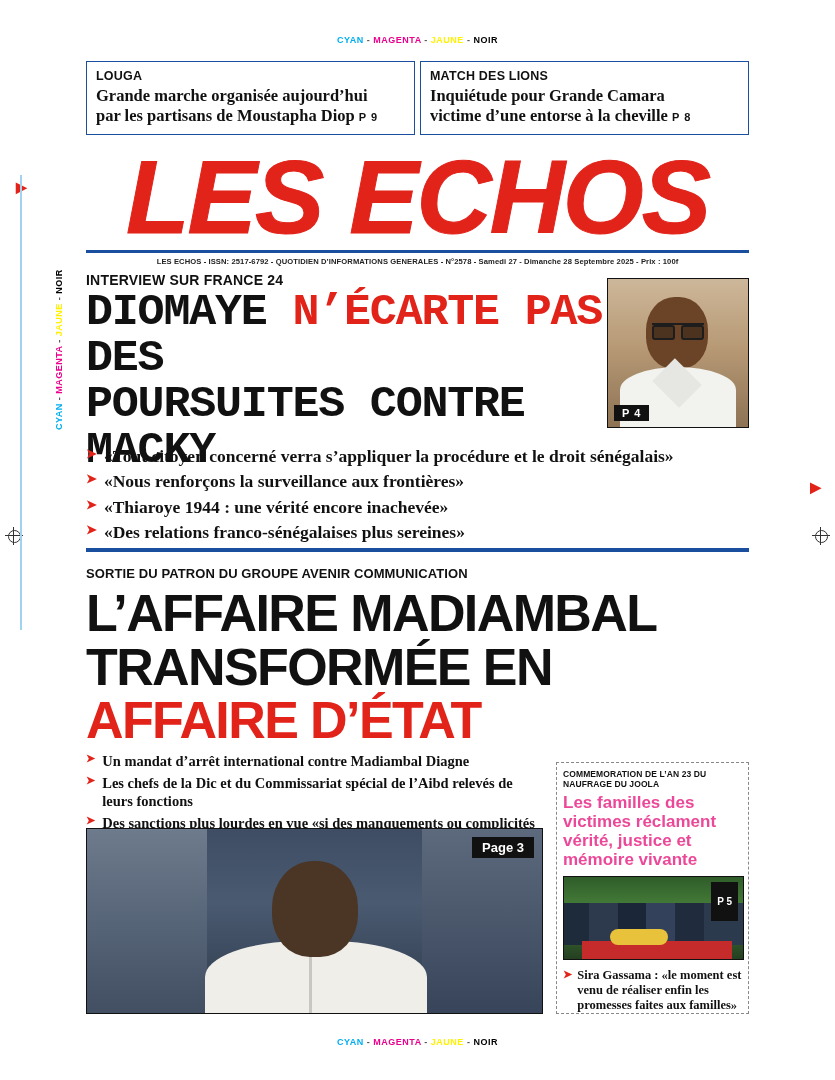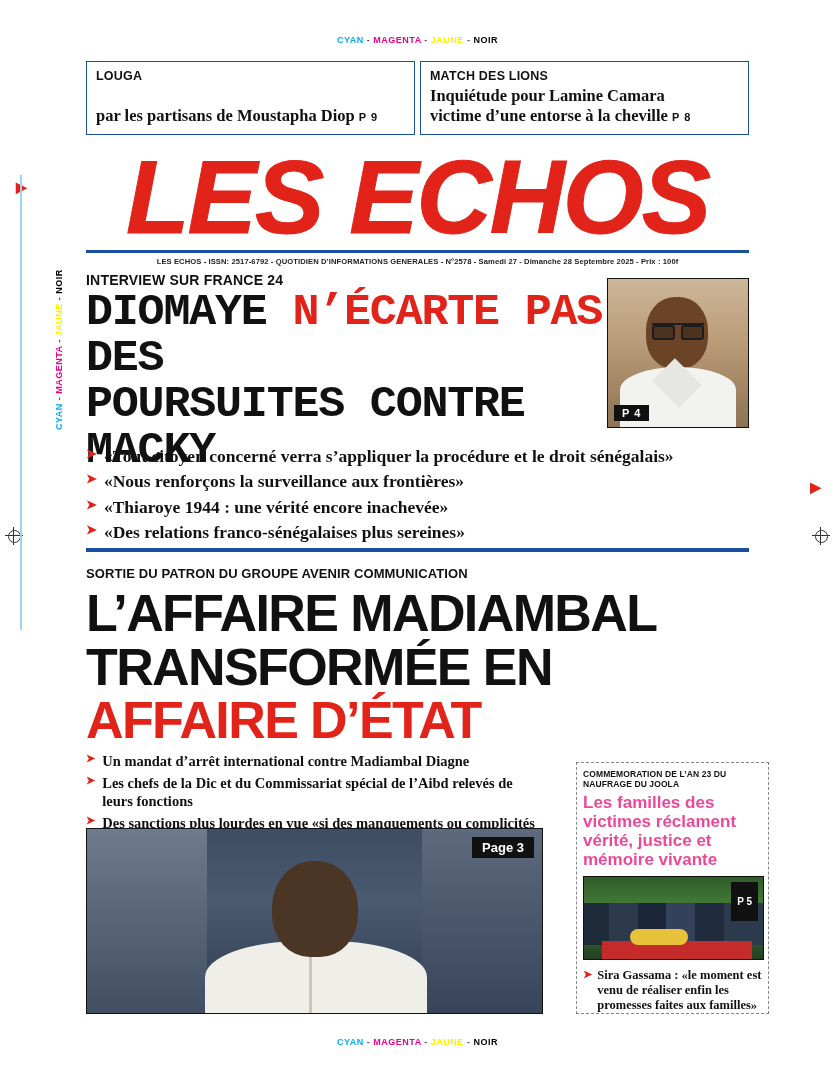--- a/index.html
+++ b/index.html
@@ -336,21 +336,20 @@
   }
 
   
   .sidebox {
     position: absolute;
     left: 556px; top: 762px;
     width: 193px; height: 252px;
     border: 1px dashed #888;
     padding: 6px;
     box-sizing: border-box;
-    margin-left: 20px;
   }
   .sidebox-kicker {
     font-size: 8.5px;
     font-weight: bold;
     color: #111;
     letter-spacing: 0.1px;
     line-height: 1.2;
   }
   .sidebox-title {
     font-family: "Liberation Sans", sans-serif;
@@ -432,29 +431,29 @@
     <span class="sep">-</span>
     <span class="y">JAUNE</span>
     <span class="sep">-</span>
     <span class="k">NOIR</span>
   </div>
 
   <div class="teasers">
     <div class="teaser">
       <div class="teaser-kicker">LOUGA</div>
       <div class="teaser-title">
-        <br>
+        <span>Grande marche organisée aujourd’hui</span><br>
         <span>par les partisans de Moustapha Diop</span>
         <span class="pg">P 9</span>
       </div>
     </div>
     <div class="teaser">
       <div class="teaser-kicker">MATCH DES LIONS</div>
       <div class="teaser-title">
-        <span>Inquiétude pour Lamine Camara</span><br>
+        <span>Inquiétude pour Grande Camara</span><br>
         <span>victime d’une entorse à la cheville</span>
         <span class="pg">P 8</span>
       </div>
     </div>
   </div>
 
   <div class="masthead">
     <div class="masthead-title">LES ECHOS</div>
     <div class="masthead-rule"></div>
     <div class="masthead-sub">LES ECHOS - ISSN: 2517-6792 - QUOTIDIEN D’INFORMATIONS GENERALES - N°2578 - Samedi 27 - Dimanche 28 Septembre 2025 - Prix : 100f</div>

